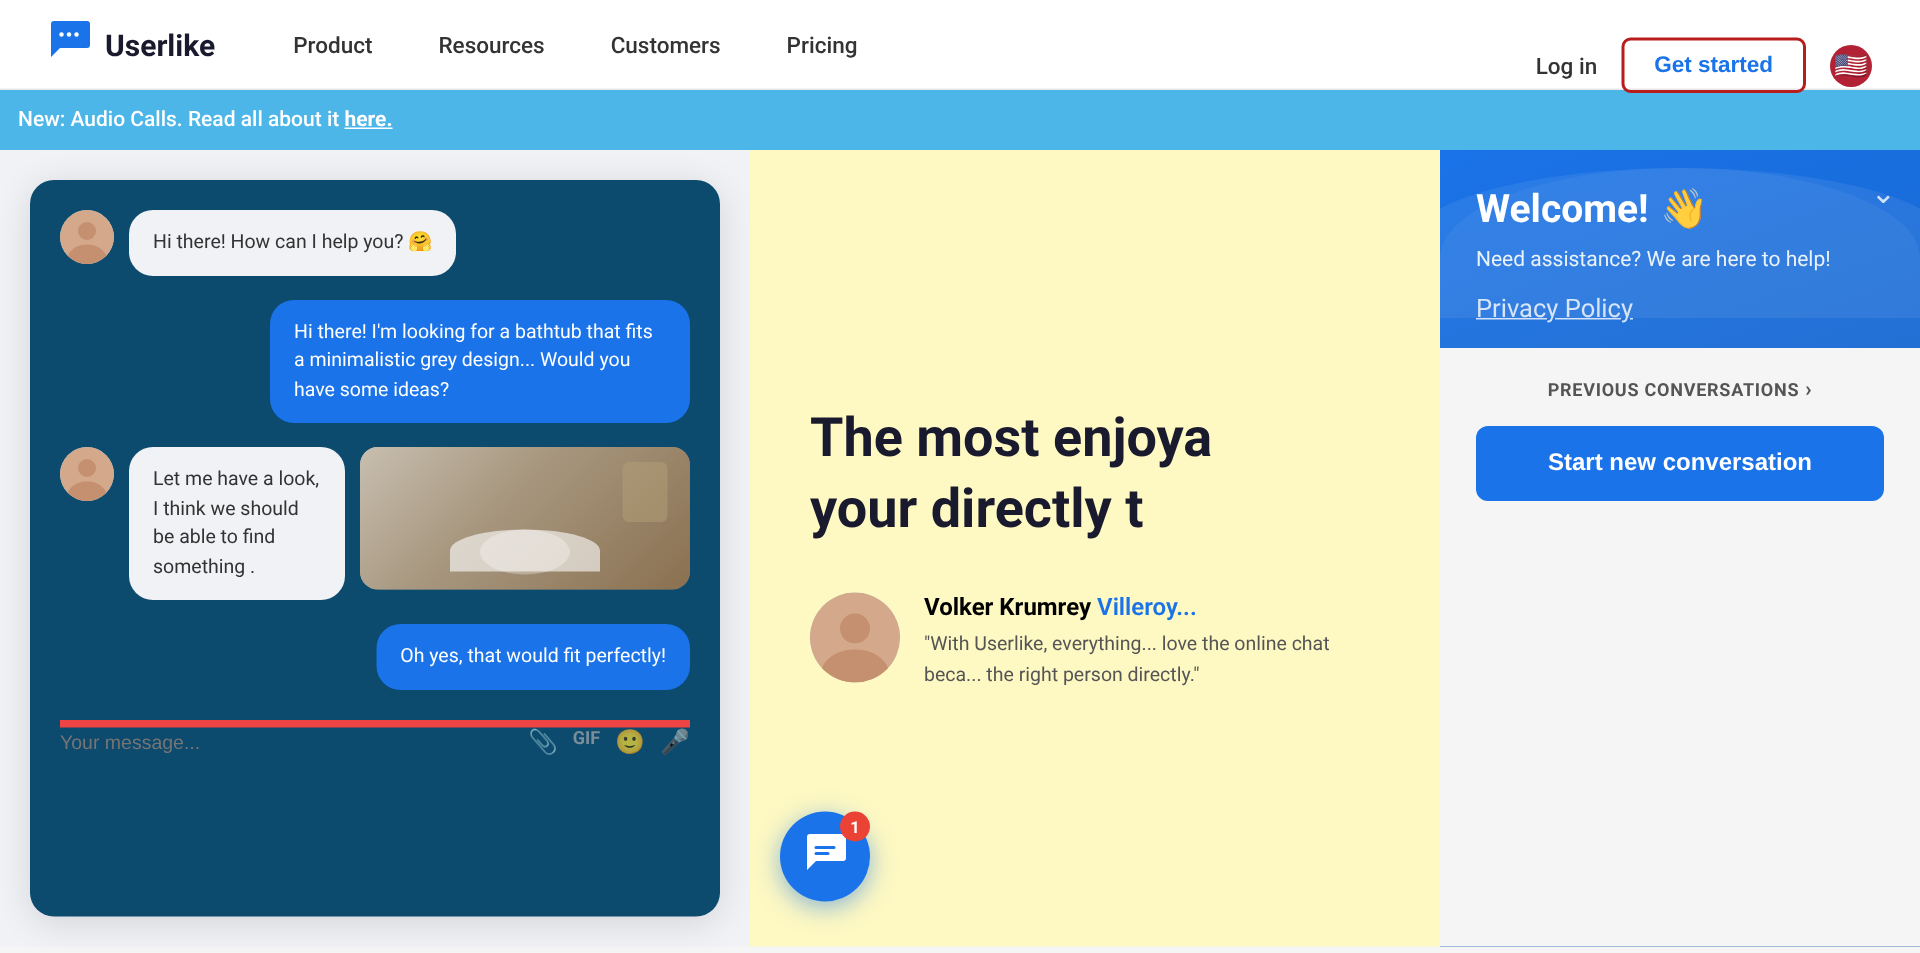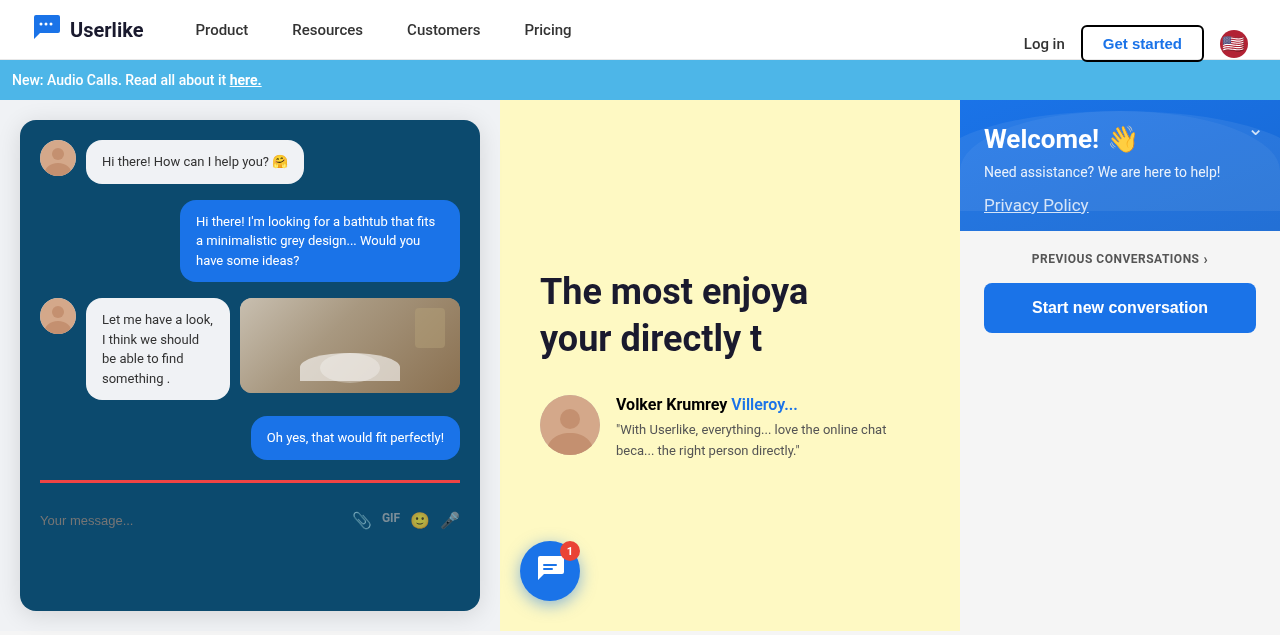--- a/index.html
+++ b/index.html
@@ -48,21 +48,21 @@
       gap: 16px;
       margin-top: 28px;
     }
     .login-btn {
       font-size: 15px;
       color: #333;
       cursor: pointer;
       font-weight: 500;
     }
     .get-started-btn {
-      border: 2px solid #000000;
+      border: 2px solid #b91c1c;
       color: #1a73e8;
       background: transparent;
       padding: 8px 20px;
       border-radius: 6px;
       font-size: 15px;
       font-weight: 600;
       cursor: pointer;
     }
     .flag-icon {
       width: 28px;
@@ -166,22 +166,22 @@
       left: 50%;
       transform: translateX(-50%);
       width: 60px;
       height: 30px;
       background: rgba(255,255,255,0.3);
       border-radius: 50%;
     }
     .chat-input-area {
       display: flex;
       align-items: center;
-      border-top: 3px solid #ef4444;
-      padding-top: 28px;
+      border-top: 5px solid #ef4444;
+      padding-top: 0;
       gap: 8px;
       margin-top: 4px;
     }
     .chat-input {
       flex: 1;
       border: none;
       outline: none;
       font-size: 13px;
       color: #999;
       background: transparent;

